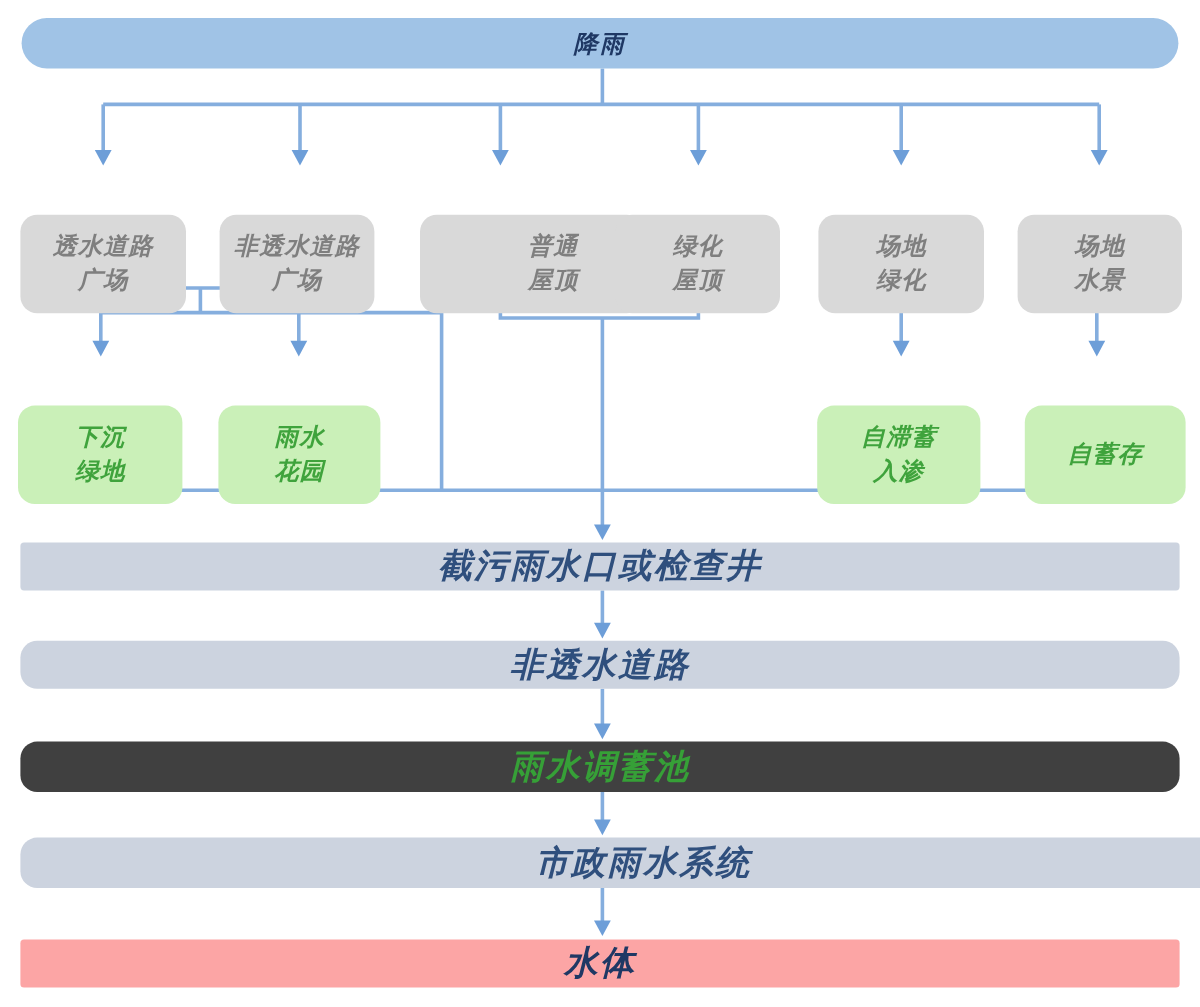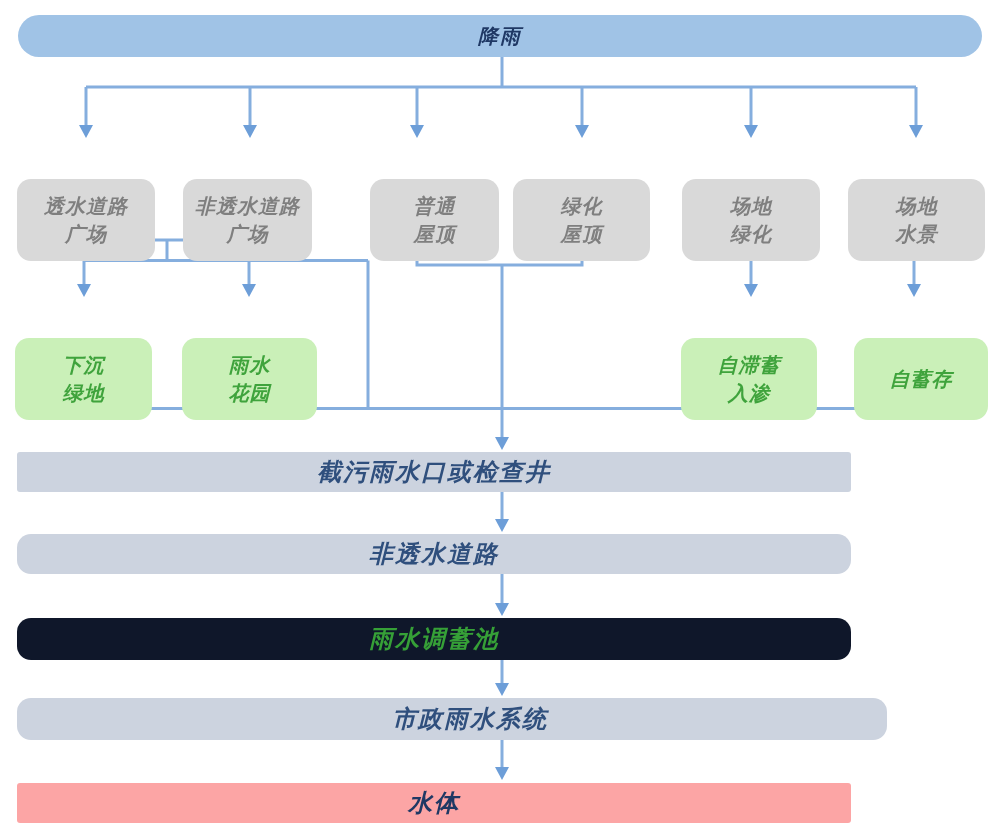--- a/index.html
+++ b/index.html
@@ -11,37 +11,37 @@
   }
   #wires { position:absolute; left:0; top:0; width:1000px; height:839px; z-index:1; }
   .node {
     position:absolute; display:flex; align-items:center; justify-content:center;
     text-align:center; white-space:pre-line; border-radius:14px;
     font-size:20px; line-height:28px; z-index:2; letter-spacing:1px;margin-top:40px;
   }
   .src { background:#d9d9d9; color:#7f7f7f; top:139px; height:82px; }
   .lid { background:#caf0b8; color:#3fa33c; top:298px; height:82px; }
   .bar {
-    position:absolute; left:17px; width:834px; height:40px; z-index:2;
+    position:absolute; left:17px; width:966px; height:40px; z-index:2;
     display:flex; align-items:center; justify-content:center;
-    font-size:24px; letter-spacing:2px;
+    font-size:28px; letter-spacing:2px;
   }
   .bar.gray  { background:#ccd3df; color:#2f4f7d; border-radius:3px; }
-  .bar.green { background:#0f172a; color:#36a037; border-radius:14px; }
+  .bar.green { background:#404040; color:#36a037; border-radius:14px; }
   .bar.blue  { background:#fca5a5; color:#1f3864; border-radius:3px; }
   #rain-bar {
     position:absolute; left:18px; top:15px; width:964px; height:42px;
     background:#a0c3e6; color:#1f3864; border-radius:21px; z-index:2;
     display:flex; align-items:center; justify-content:center;
     font-size:20px; letter-spacing:2px;
   }
   
   #src-0 { left:17px;  width:138px; }
   #src-1 { left:183px; width:129px; }
-  #src-2 { left:370px; width:129px; }
+  #src-2 { left:350px; width:150px;padding-left:36px; }
   #src-3 { left:513px; width:137px; }
   #src-4 { left:682px; width:138px; }
   #src-5 { left:848px; width:137px; }
   
   #lid-0 { left:15px;  width:137px; }
   #lid-1 { left:182px; width:135px; }
   #lid-2 { left:681px; width:136px; }
   #lid-3 { left:854px; width:134px; }
   
   #bar-0 { top:452px; }

